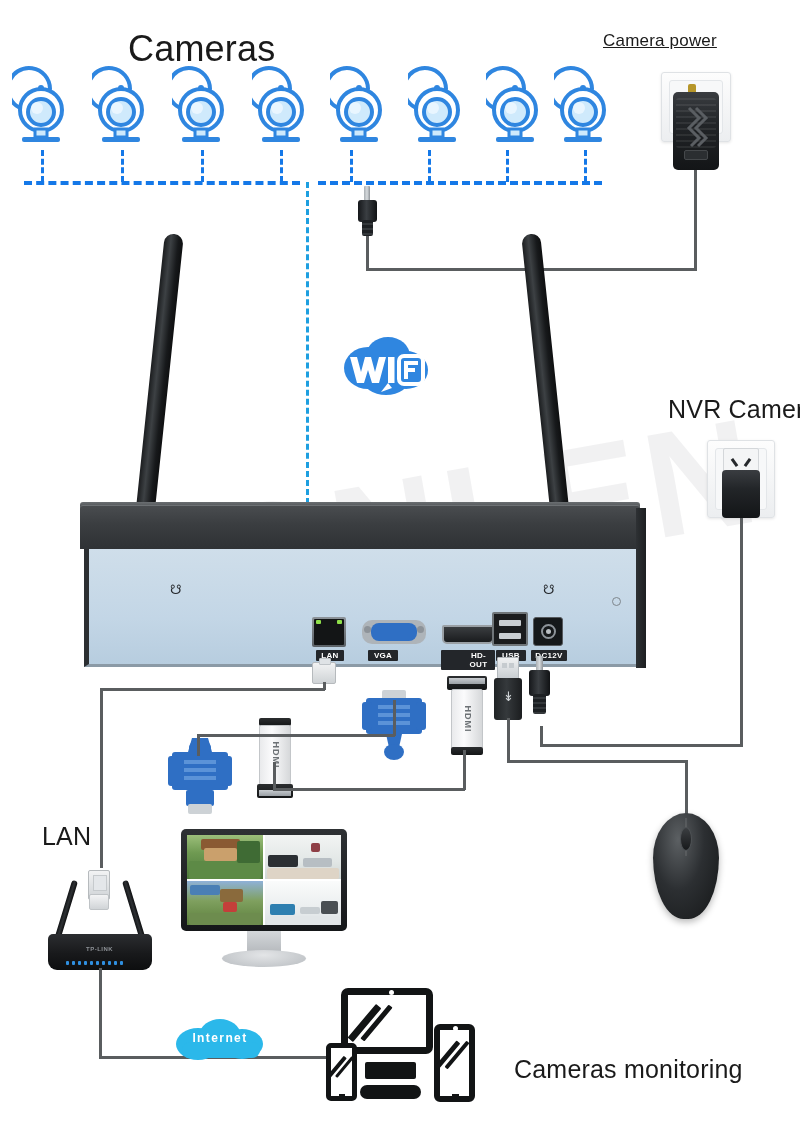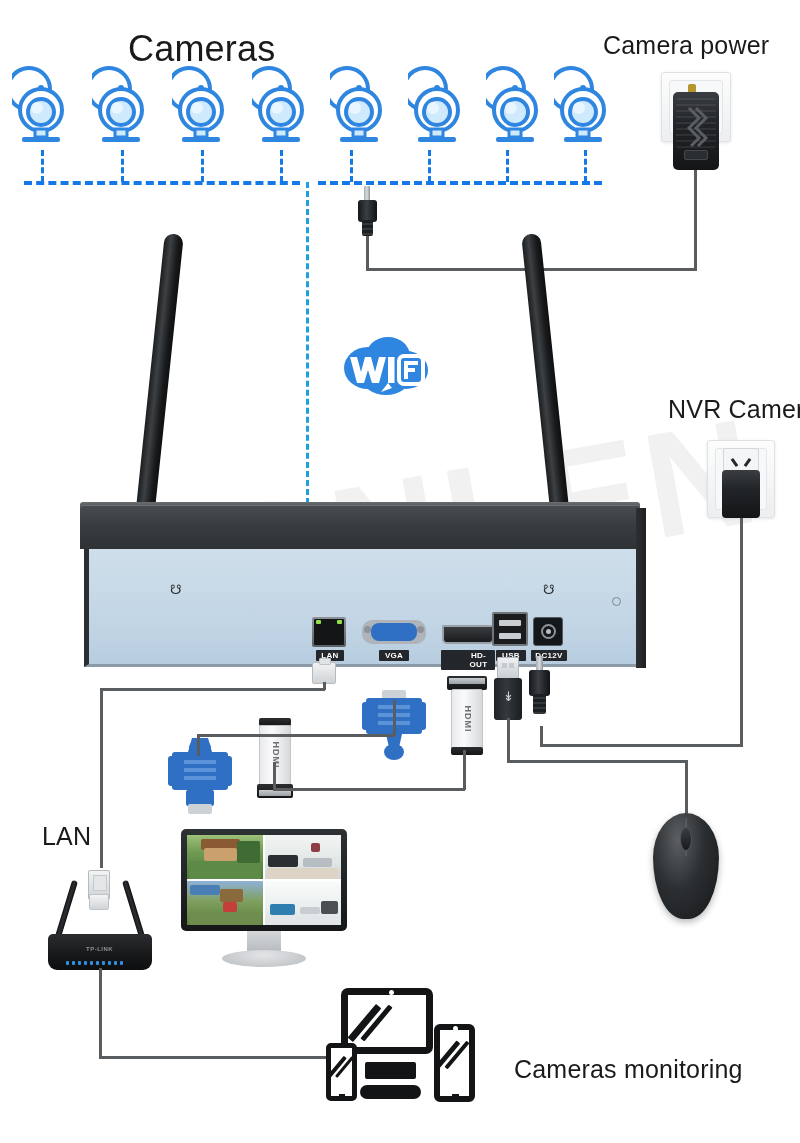--- a/index.html
+++ b/index.html
@@ -20,21 +20,21 @@
   
   .label {
     position: absolute;
     color: #1a1a1a;
     font-family: "Liberation Sans", sans-serif;
     font-weight: 400;
     white-space: nowrap;
     letter-spacing: .2px;
   }
   .lbl-cameras   { left: 128px; top: 28px;  font-size: 36px; }
-  .lbl-campower  { left: 603px; top: 31px;  font-size: 25px; }
+  .lbl-campower  { left: 603px; top: 31px;  font-size: 17px; text-decoration: underline; }
   .lbl-nvrpower  { left: 668px; top: 395px; font-size: 25px; }
   .lbl-lan       { left: 42px;  top: 822px; font-size: 25px; }
   .lbl-remote    { left: 514px; top: 1055px;font-size: 25px; }
 
   
   .watermark {
     position: absolute;
     left: 95px; top: 440px;
     font-size: 150px;
     font-weight: 700;
@@ -584,21 +584,21 @@
       <div class="lan-led" style="right:2px;"></div>
     </div>
   </div>
   <div class="port-label" style="left:316px; top:650px; width:28px;">LAN</div>
 
   <div class="port-vga" style="left:362px; top:620px; width:64px; height:24px;">
     <div class="port-vga-screw" style="left:2px;"></div>
     <div class="port-vga-screw" style="right:2px;"></div>
     <div class="port-vga-in"></div>
   </div>
-  <div class="port-label" style="left:379px; top:650px; width:30px;">VGA</div>
+  <div class="port-label" style="left:368px; top:650px; width:30px;">VGA</div>
 
   <div class="port-hdmi" style="left:442px; top:625px; width:52px; height:19px;"></div>
   <div class="port-label" style="left:441px; top:650px; width:54px;padding-left:24px;">HD-OUT</div>
 
   <div class="port-usb" style="left:492px; top:612px; width:36px; height:34px;">
     <div class="usb-slot"></div>
     <div class="usb-slot"></div>
   </div>
   <div class="port-label" style="left:496px; top:650px; width:30px;">USB</div>
 
@@ -757,20 +757,31 @@
   </div>
 
   <div class="rj45" style="left:88px; top:870px; width:22px; height:30px;">
     <div class="abs" style="left:4px; top:4px; width:14px; height:16px; background:#e4e7ea; border:1px solid #c6cacd;"></div>
   </div>
   <div class="abs" style="left:89px; top:894px; width:20px; height:16px; background:linear-gradient(180deg,#f3f4f5,#d0d4d7); border:1px solid #bfc3c6; border-radius:2px;"></div>
 
   <div class="wire wire-v" style="left:99px; top:968px; height:90px;"></div>
   <div class="wire wire-h" style="left:99px; top:1056px; width:228px;"></div>
 
+  <div class="cloud-internet">
+    <svg viewBox="0 0 96 50" width="96" height="50" style="position:absolute;left:0;top:0;">
+      <g fill="#2bb8ea">
+        <ellipse cx="26" cy="30" rx="22" ry="16"></ellipse>
+        <ellipse cx="48" cy="20" rx="20" ry="15"></ellipse>
+        <ellipse cx="70" cy="30" rx="21" ry="15"></ellipse>
+        <rect x="10" y="28" width="78" height="16" rx="8"></rect>
+      </g>
+    </svg>
+    <div class="cloud-txt">Internet</div>
+  </div>
 
   <div class="dev-frame" style="left:341px; top:988px; width:92px; height:66px; border-radius:7px;">
     <div class="glint" style="left:13px; top:6px; width:7px; height:44px;"></div>
     <div class="glint" style="left:26px; top:6px; width:5px; height:44px;"></div>
     <div class="dev-dot" style="left:41px; top:-5px; width:5px; height:5px;"></div>
   </div>
   <div class="dev-bar" style="left:365px; top:1062px; width:51px; height:17px;"></div>
   <div class="dev-bar" style="left:360px; top:1085px; width:61px; height:14px; border-radius:8px;"></div>
 
   <div class="dev-frame" style="left:326px; top:1043px; width:31px; height:58px; border-radius:5px; border-width:5px;">

